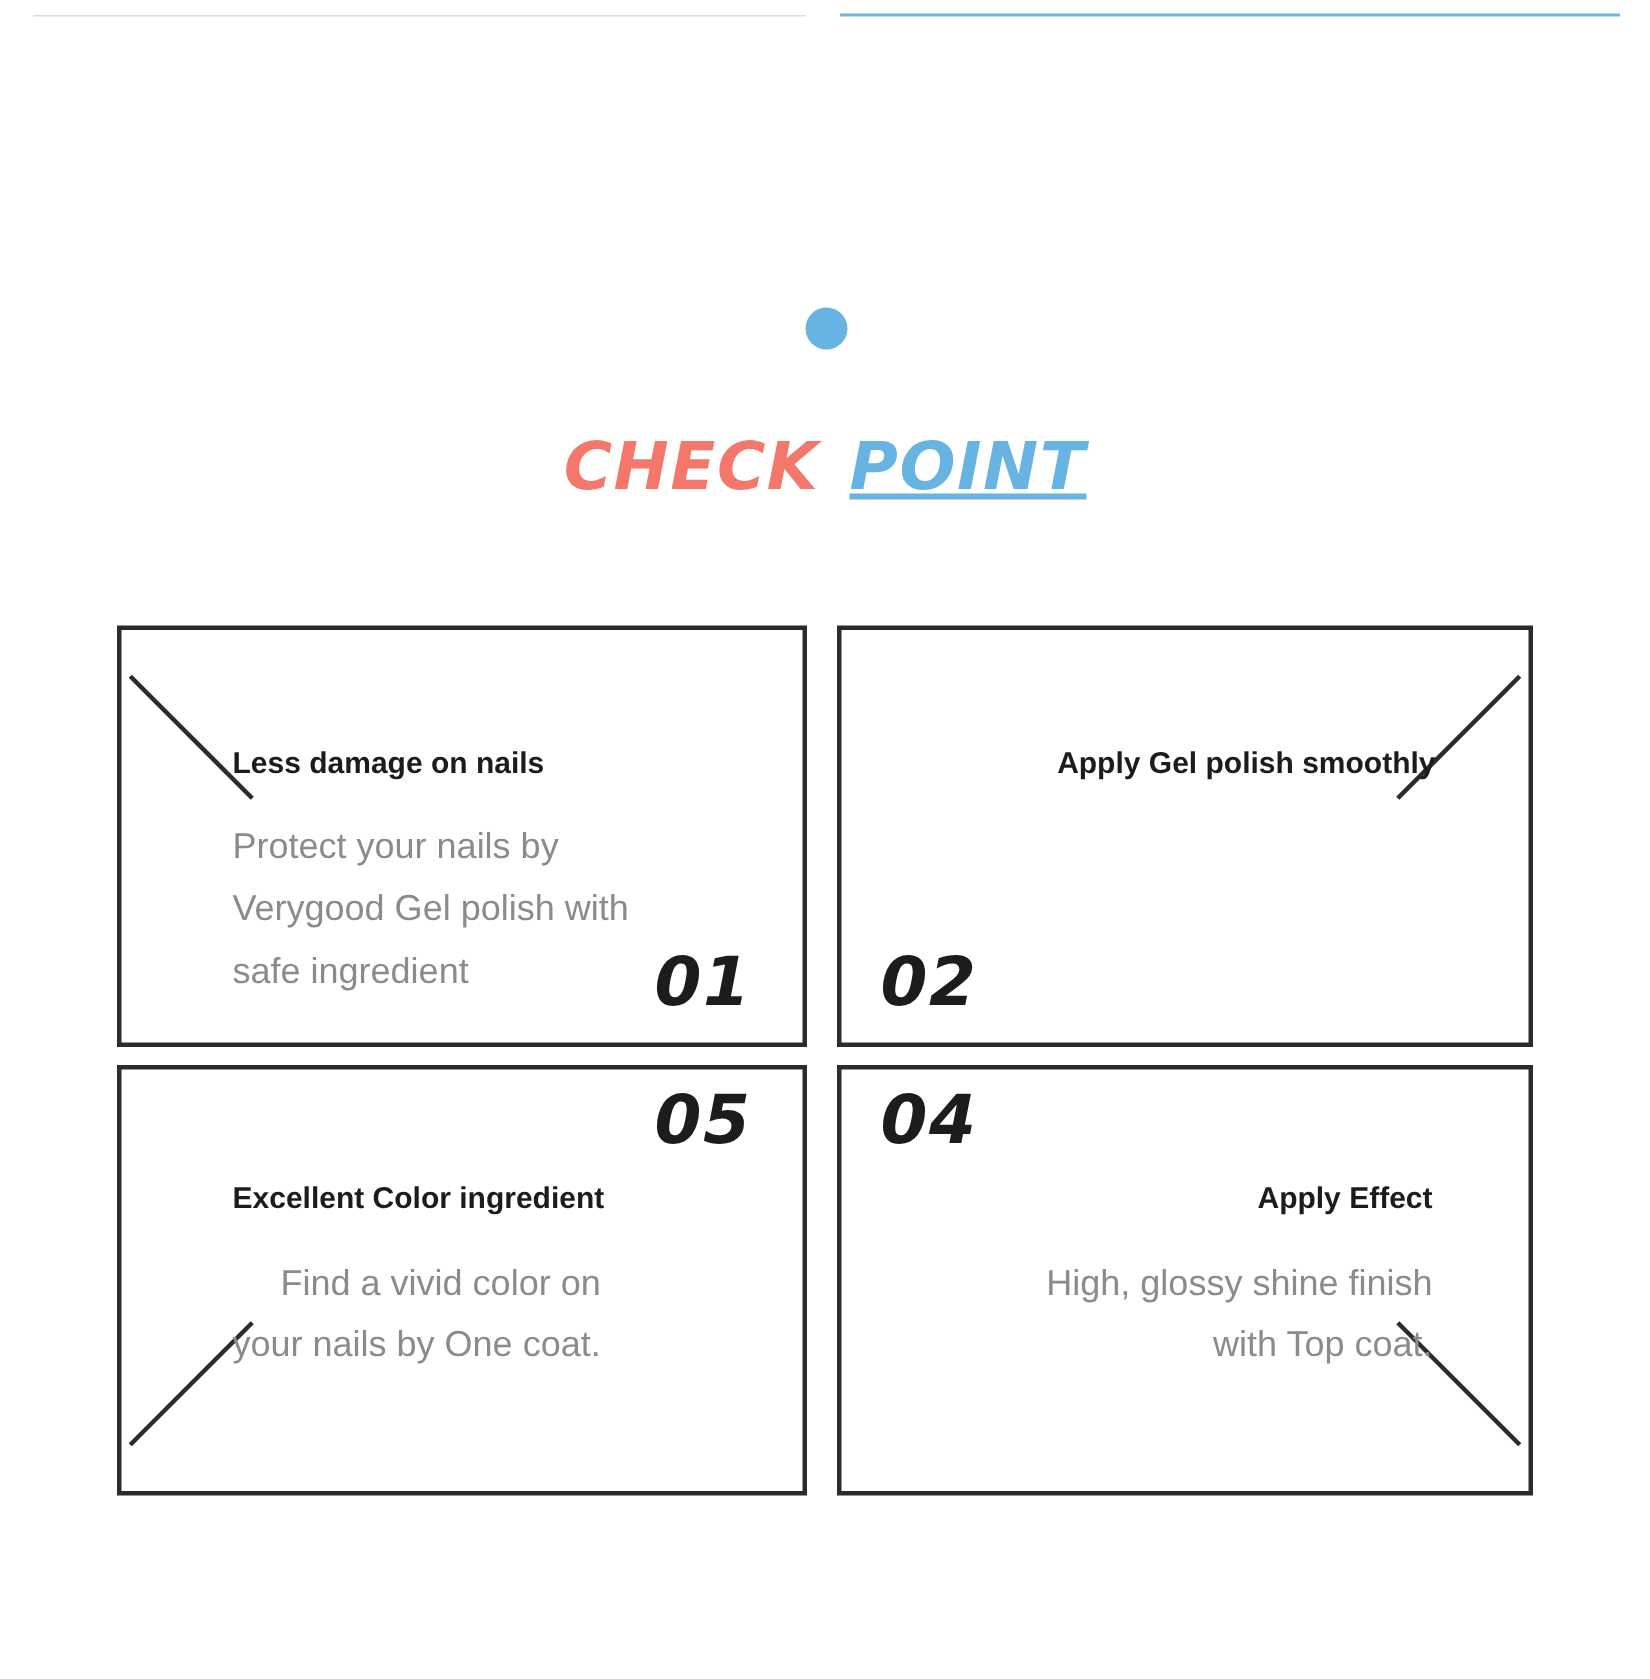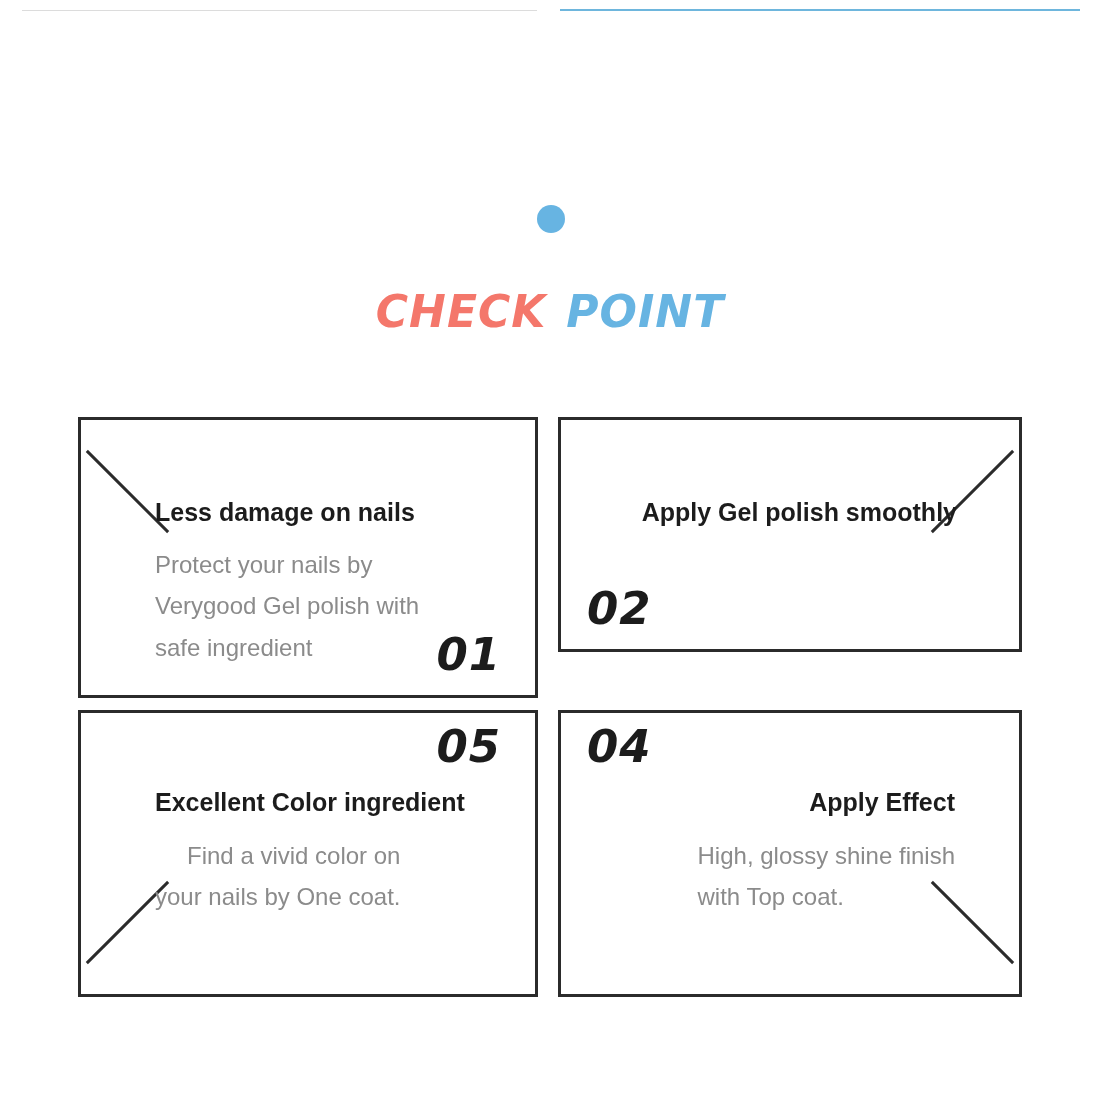--- a/index.html
+++ b/index.html
@@ -61,56 +61,56 @@
     width: 1100px;
     text-align: center;
     font-family: "DejaVu Sans", sans-serif;
     font-size: 44px;
     font-weight: bold;
     font-style: italic;
     letter-spacing: 1px;
     white-space: nowrap;
   }
   .title .w1 { color: #f4776b; }
-  .title .w2 { color: #67b4e2; margin-left: 20px; }
+  .title .w2 { color: #67b4e2; margin-left: 20px; text-decoration: underline; }
 
   
   .grid {
     position: absolute;
     top: 417px;
     left: 78px;
     width: 944px;
     height: 580px;
   }
   .card {
     position: absolute;
     border: 3px solid #2b2b2b;
     box-sizing: border-box;
     overflow: hidden;
   }
   .card-1 { left: 0;     top: 0;    width: 460px; height: 281px; }
-  .card-2 { left: 480px; top: 0;    width: 464px; height: 235px; }
+  .card-2 { left: 480px; top: 0;    width: 464px; height: 281px; }
   .card-3 { left: 0;     top: 293px; width: 460px; height: 287px; }
   .card-4 { left: 480px; top: 293px; width: 464px; height: 287px; }
 
   .card .diag {
     position: absolute;
     width: 3px;
     background: #2b2b2b;
     transform-origin: center center;
   }
   
   .diag-tl { left: 45px;  top: 14px;  height: 115px; transform: rotate(-45deg); }
   .diag-tr { right: 45px; top: 14px;  height: 115px; transform: rotate(45deg); }
   .diag-bl { left: 45px;  bottom: 14px; height: 115px; transform: rotate(45deg); }
   .diag-br { right: 45px; bottom: 14px; height: 115px; transform: rotate(-45deg); }
 
   .card-head {
     position: absolute;
-    font-size: 25px;
+    font-size: 20px;
     color: #1c1c1c;
     font-weight: 600;
     white-space: nowrap;
   }
   .card-body {
     position: absolute;
     font-size: 24px;
     line-height: 1.72;
     color: #8b8b8b;
   }
@@ -134,21 +134,21 @@
   .card-2 .card-body { right: 62px; top: 126px; text-align: right; }
   .card-2 .card-num  { left: 26px; bottom: 14px; }
 
   
   .card-3 .card-head { left: 74px; top: 75px; }
   .card-3 .card-body { left: 74px; top: 122px; text-align: right; }
   .card-3 .card-num  { right: 34px; top: 7px; }
 
   
   .card-4 .card-head { right: 64px; top: 75px; }
-  .card-4 .card-body { right: 64px; top: 122px; }
+  .card-4 .card-body { right: 64px; top: 122px; text-align: right; }
   .card-4 .card-num  { left: 26px; top: 7px; }
 
   .line { display: block; }
 </style>
 </head>
 <body>
 
 <div class="top-strip">
   <div class="top-bar-left"></div>
   <div class="top-bar-right"></div>

